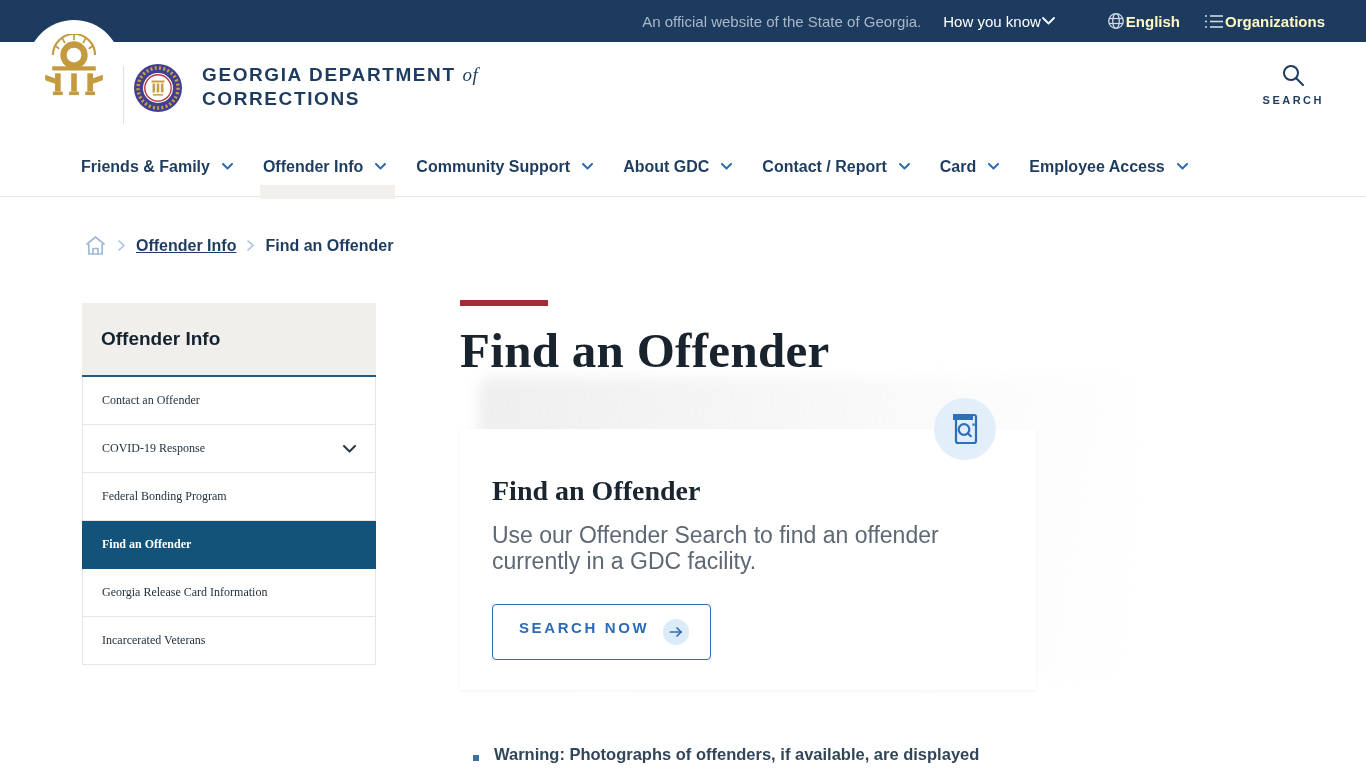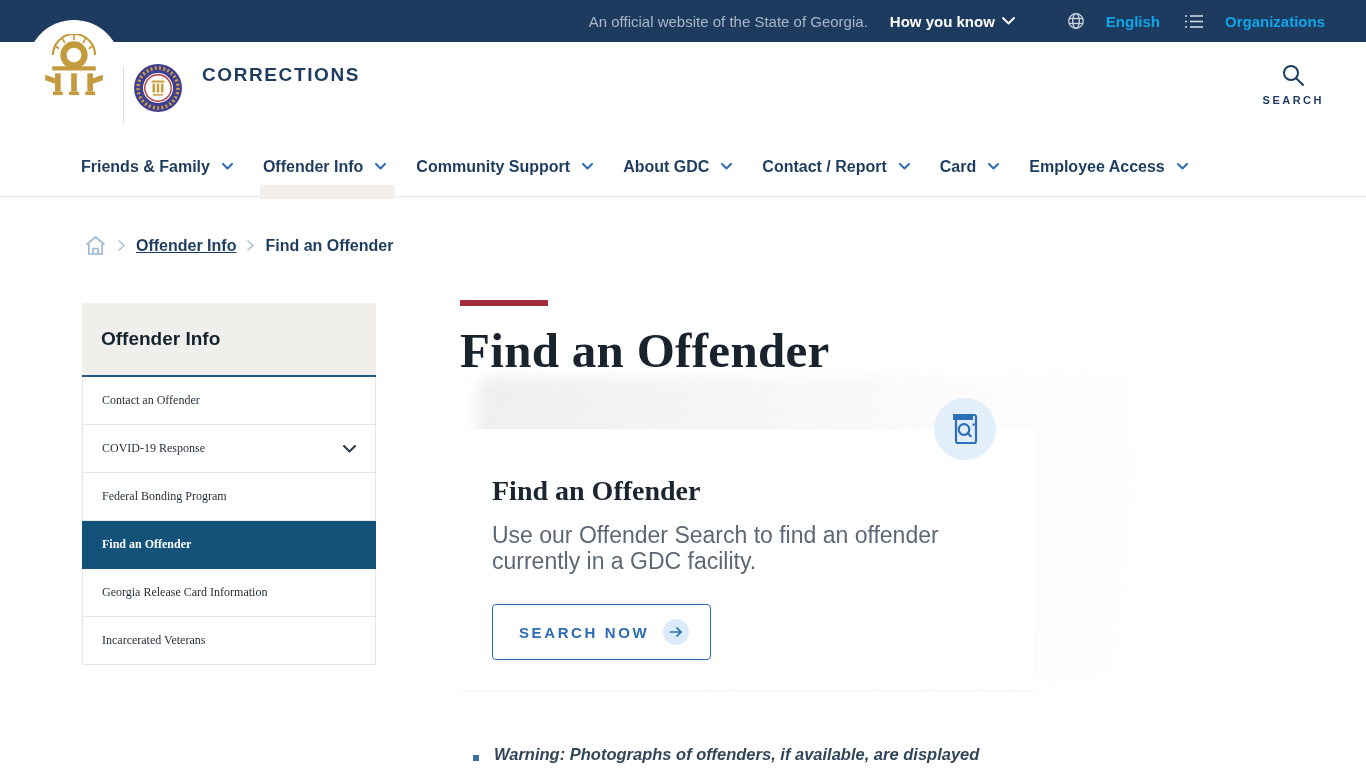--- a/index.html
+++ b/index.html
@@ -13,26 +13,26 @@
   }
 
   
   .topbar {
     height:42px; background:#1d3b5e;
     display:flex; align-items:center; justify-content:flex-end;
     padding-right:41px;
   }
   .topbar .official { color:#a9b7c9; font-size:15px; margin-right:22px; }
   .topbar .how-you-know {
-    display:flex; align-items:center; gap:7px;
-    color:#ffffff; font-size:15px; font-weight:700; margin-right:52px; cursor:pointer;
+    display:flex; align-items:center; gap:1px;
+    color:#ffffff; font-size:15px; font-weight:400; margin-right:52px; cursor:pointer;
   }
   .topbar .tb-group {
-    display:flex; align-items:center; gap:21px;
-    color:#0ea5e9; font-size:15px; font-weight:700; cursor:pointer;
+    display:flex; align-items:center; gap:1px;
+    color:#fef9c3; font-size:15px; font-weight:700; cursor:pointer;
   }
   .topbar .tb-group.lang { margin-right:24px; }
 
   
   .header { height:95px; background:#ffffff; position:relative; }
   .logo-circle {
     position:absolute; left:27px; top:-22px; width:94px; height:94px;
     background:#ffffff; border-radius:50%; z-index:5;
     display:flex; align-items:center; justify-content:center;
   }
@@ -103,37 +103,37 @@
     box-shadow:0 1px 3px rgba(0,0,0,0.05);
     padding:46px 32px 30px;
   }
   .card h2 {
     font-family:"Liberation Serif", serif; font-size:28px; font-weight:700; color:#1a2530;
   }
   .card p {
     margin-top:15px; font-size:23px; line-height:26px; color:#5d6874; width:490px;
   }
   .search-now-btn {
-    margin-top:30px; display:inline-flex; align-items:center; gap:14px;
+    margin-top:30px; display:inline-flex; gap:14px;
     padding:14px 21px 14px 26px; background:#fff;
     border:1px solid #2d6cb5; border-radius:4px; cursor:pointer;
   }
   .search-now-btn .lbl { font-size:15px; font-weight:700; letter-spacing:2.6px; color:#2d6cb5; }
   .arrow-circle {
     width:26px; height:26px; border-radius:50%; background:#dcebfa;
     display:flex; align-items:center; justify-content:center;
   }
   .icon-circle {
     position:absolute; top:-31px; right:40px; width:62px; height:62px;
     border-radius:50%; background:#e3eefb; z-index:2;
     display:flex; align-items:center; justify-content:center;
   }
   .warning-row {
     margin-top:54px; padding-left:13px;
-    display:flex; align-items:center; gap:15px;font-style:italic;
+    display:flex; align-items:center; gap:15px;
   }
   .warning-bullet { width:6px; height:6px; background:#3f6fa3; margin-top:7px; flex:none; }
   .warning-text { font-size:16.5px; font-weight:700; color:#32465a; line-height:21px; }
 
   svg { display:block; }
 </style>
 </head>
 <body>
 
 <div class="topbar">
@@ -203,20 +203,21 @@
       <circle cx="25" cy="25" r="15" fill="#ffffff"></circle>
       <circle cx="25" cy="25" r="13.2" fill="none" stroke="#b23b3b" stroke-width="1.4"></circle>
       <rect x="18.5" y="17.5" width="13" height="2" fill="#c9a144"></rect>
       <rect x="19.5" y="20.5" width="2.6" height="9" fill="#c9a144"></rect>
       <rect x="23.7" y="20.5" width="2.6" height="9" fill="#c9a144"></rect>
       <rect x="27.9" y="20.5" width="2.6" height="9" fill="#c9a144"></rect>
       <rect x="20" y="31" width="10" height="1.6" fill="#c9a144"></rect>
     </svg>
   </div>
   <div class="agency">
+    <div class="ln"><span>GEORGIA DEPARTMENT</span> <span class="of">of</span></div>
     <div class="ln">CORRECTIONS</div>
   </div>
   <div class="search-box">
     <svg width="24" height="24" viewBox="0 0 24 24" fill="none" stroke="#1d3b5e" stroke-width="2" style="margin:0 auto;">
       <circle cx="10" cy="10" r="7"></circle>
         <line x1="15.2" y1="15.2" x2="22" y2="22" stroke-linecap="round"></line>
     </svg>
     <div class="s-label">SEARCH</div>
   </div>
 </div>

